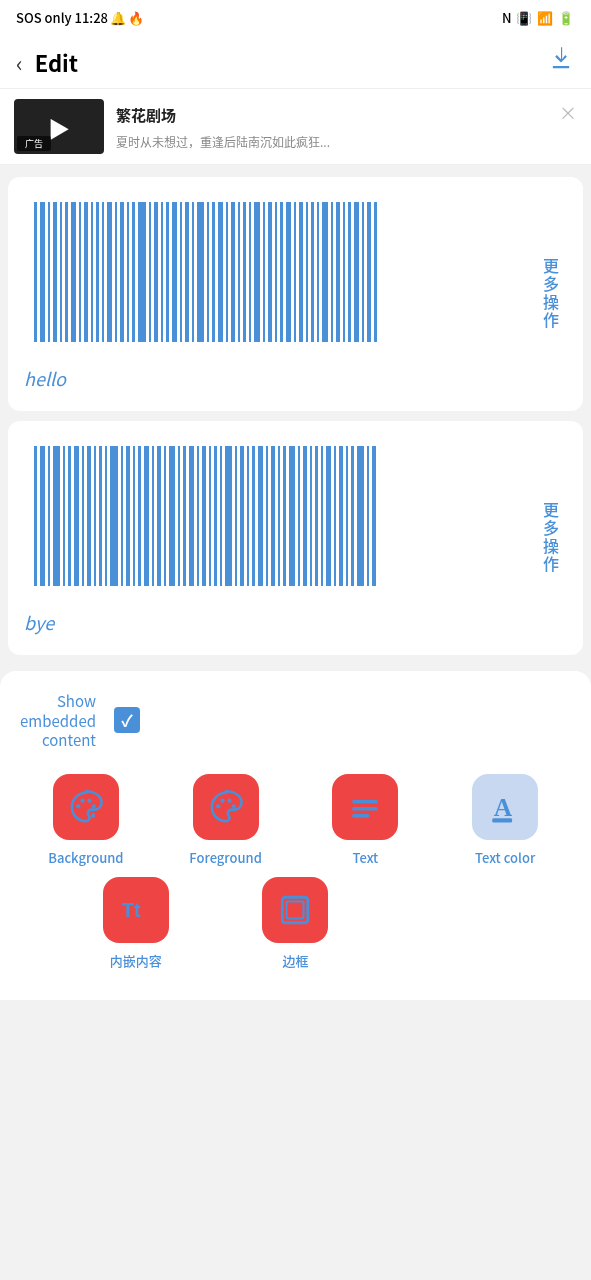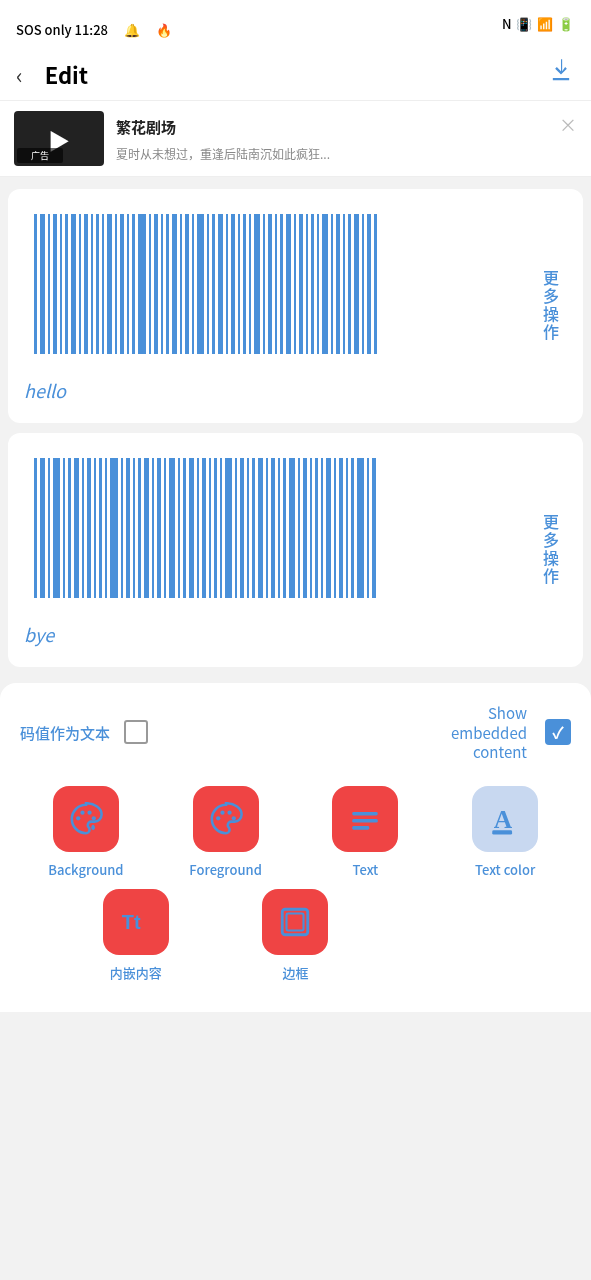--- a/index.html
+++ b/index.html
@@ -15,37 +15,36 @@
     
     .status-bar {
       background: #fff;
       display: flex;
       justify-content: space-between;
       align-items: center;
       padding: 8px 16px;
       font-size: 13px;
       font-weight: 500;
     }
-    .status-left { display: flex; gap: 16px; margin-top: 12px; }
+    .status-left { display: flex; gap: 2px; }
     .status-right { display: flex; align-items: center; gap: 5px; }
 
     
     .header {
       background: #fff;
       display: flex;
       align-items: center;
       justify-content: space-between;
       padding: 10px 16px;
       border-bottom: 1px solid #eee;
     }
     .header-title {
       font-size: 22px;
       font-weight: 700;
       color: #000;
-      margin-left: 10px;
     }
     .header-left { display: flex; align-items: center; gap: 12px; }
     .back-btn { font-size: 22px; color: #333; cursor: pointer; }
     .download-btn { color: #4a90d9; cursor: pointer; }
 
     
     .ad-banner {
       background: #fff;
       display: flex;
       align-items: center;
@@ -66,21 +65,21 @@
       position: relative;
       overflow: hidden;
     }
     .ad-thumb-label {
       position: absolute;
       bottom: 3px;
       left: 3px;
       background: rgba(0,0,0,0.6);
       color: #fff;
       font-size: 9px;
-      padding: 1px 14px;
+      padding: 1px 8px;
       border-radius: 2px;
     }
     .play-icon {
       color: #fff;
       font-size: 22px;
     }
     .ad-text { flex: 1; }
     .ad-title { font-size: 15px; font-weight: 600; color: #222; }
     .ad-subtitle { font-size: 12px; color: #888; margin-top: 8px; white-space: nowrap; overflow: hidden; text-overflow: ellipsis; max-width: 300px; }
     .ad-close {
@@ -401,24 +400,20 @@
       <div class="barcode-label">bye</div>
     </div>
     <div class="more-actions">更多操作</div>
   </div>
 
 </div>
 
 <div class="bottom-sheet">
 
   <div class="options-row">
-    <div class="option-left">
-      <span class="option-label">码值作为文本</span>
-      <div class="checkbox"></div>
-    </div>
     <div class="option-right">
       <span class="embedded-label">Show<br>embedded<br>content</span>
       <div class="checkbox-checked">
         <span class="checkmark">✓</span>
       </div>
     </div>
   </div>
 
   <div class="tools-grid">
 

